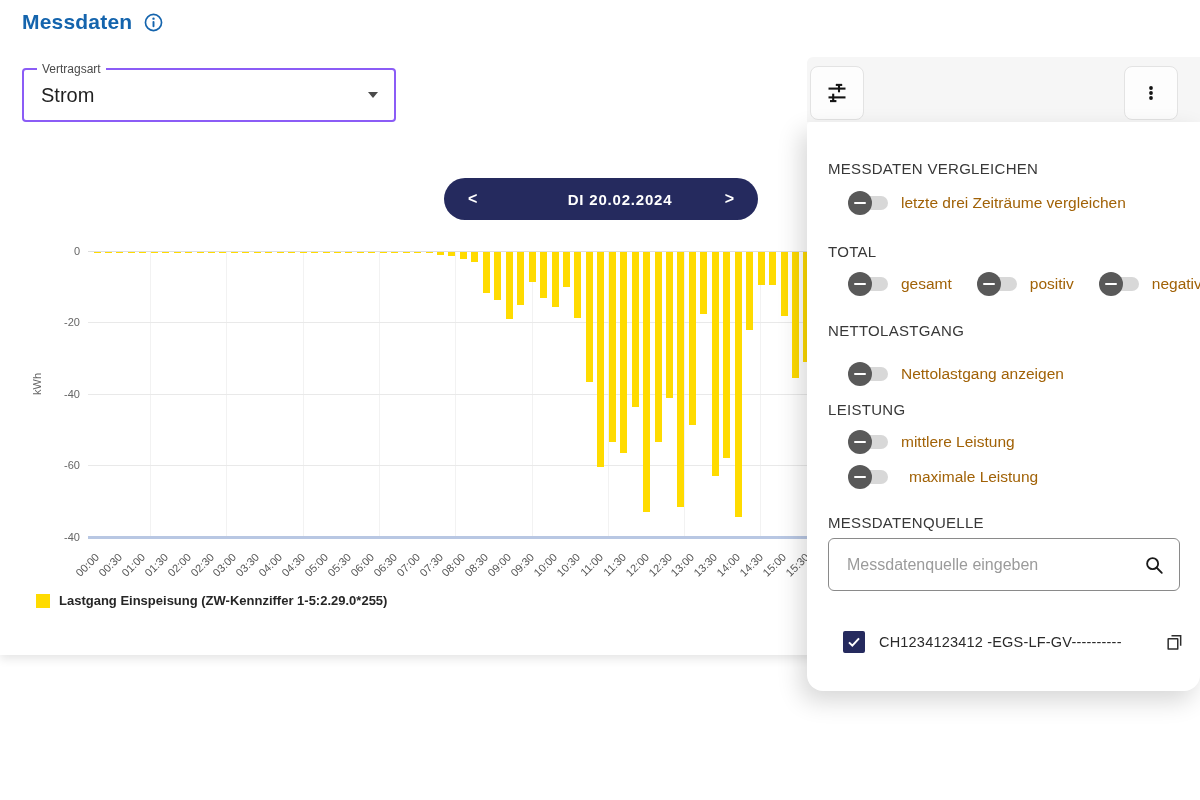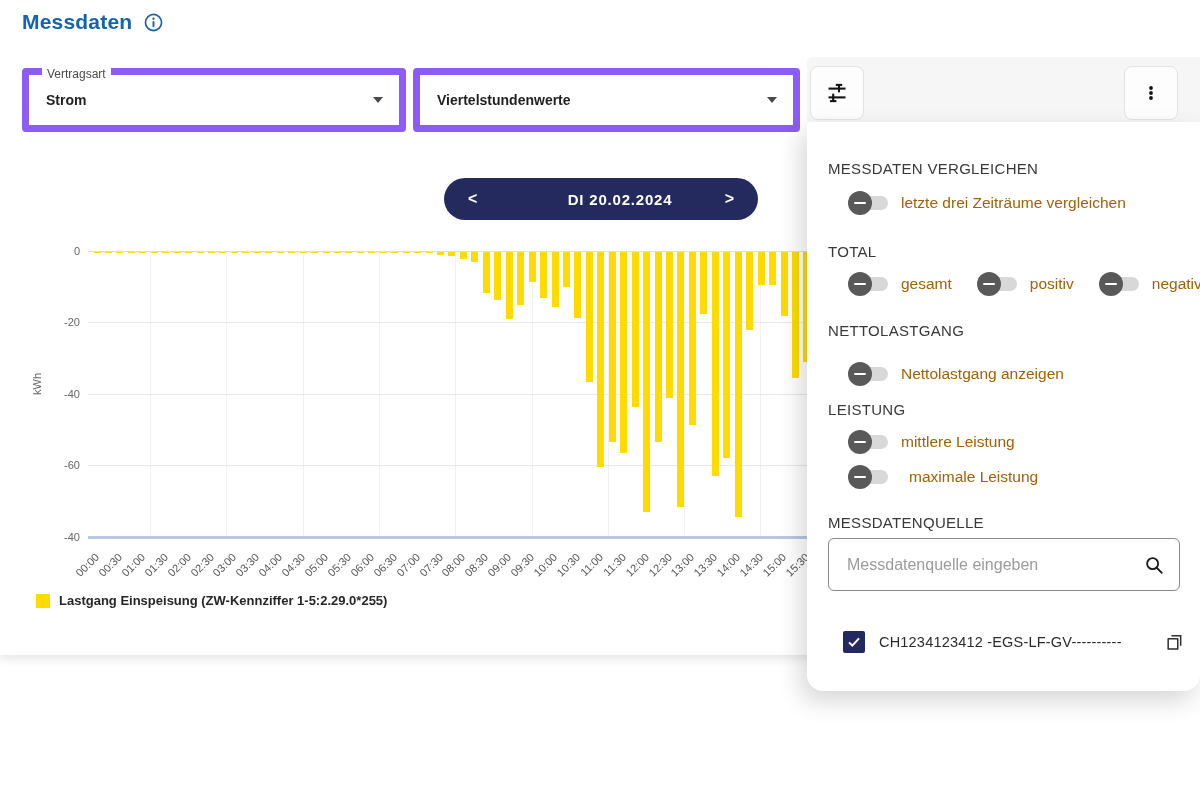--- a/index.html
+++ b/index.html
@@ -4,24 +4,24 @@
 <style>
   html,body{margin:0;padding:0;background:#fff;}
   .screen{position:relative;width:1200px;height:800px;overflow:hidden;background:#fff;
           font-family:"Liberation Sans",sans-serif;-webkit-font-smoothing:antialiased;}
   .card{position:absolute;left:0;top:0;width:1200px;height:655px;background:#fff;
         box-shadow:0 4px 9px rgba(0,0,0,0.10);z-index:0;}
   
   .title-row{position:absolute;left:22px;top:10px;display:flex;align-items:center;gap:11px;z-index:2;}
   .page-title{font-size:21px;font-weight:bold;color:#1464AD;letter-spacing:.2px;}
   
-  .sel{position:absolute;border:7px solid #8b5cf6;border-radius:4px;background:#fff;z-index:2;cursor:pointer;}
+  .sel{position:absolute;border:2px solid #8b5cf6;border-radius:4px;background:#fff;z-index:2;cursor:pointer;}
   .sel1{left:22px;top:68px;width:370px;height:50px;}
   .sel2{left:413px;top:68px;width:373px;height:50px;}
-  .sel .val{position:absolute;left:17px;top:50%;transform:translateY(-50%);font-size:14px;color:#1f1f1f;font-weight:bold;}
+  .sel .val{position:absolute;left:17px;top:50%;transform:translateY(-50%);font-size:20px;color:#1f1f1f;}
   .sel .flabel{position:absolute;left:13px;top:-8px;background:#fff;padding:0 5px;font-size:12px;color:#4a4a4a;}
   .chev{position:absolute;right:16px;top:22px;width:0;height:0;border-left:5px solid transparent;
         border-right:5px solid transparent;border-top:6px solid #4a4a4a;}
   
   .tr-strip{position:absolute;left:807px;top:57px;width:393px;height:65px;background:#f6f6f6;
             border-radius:6px 0 0 0;z-index:5;}
   .sq-btn{position:absolute;width:54px;height:54px;top:66px;background:#fdfdfd;border:1px solid #e3e3e3;
           border-radius:8px;z-index:6;display:flex;align-items:center;justify-content:center;cursor:pointer;box-sizing:border-box;}
   .btn-tune{left:810px;}
   .btn-kebab{left:1124px;}
@@ -89,24 +89,20 @@
     <svg width="21" height="21" viewBox="0 0 24 24">
       <circle cx="12" cy="12" r="9.2" fill="none" stroke="#1464AD" stroke-width="1.9"></circle>
       <circle cx="12" cy="7.6" r="1.35" fill="#1464AD"></circle>
       <rect x="10.9" y="10.2" width="2.2" height="7.2" rx="1.1" fill="#1464AD"></rect>
     </svg>
   </div>
 
   <div class="sel sel1">
     <span class="flabel">Vertragsart</span>
     <span class="val">Strom</span>
-    <span class="chev"></span>
-  </div>
-  <div class="sel sel2">
-    <span class="val">Viertelstundenwerte</span>
     <span class="chev"></span>
   </div>
 
   <div class="tr-strip"></div>
   <div class="sq-btn btn-tune">
     <svg width="24" height="24" viewBox="0 0 24 24" stroke="#141414" stroke-width="2.1" fill="none">
       <path d="M3.5 7.6 H20.5"></path>
         <path d="M3.5 16.4 H20.5"></path>
       <path d="M14 3.9 V11.3"></path>
         <path d="M10.8 3.9 H17.2"></path>

